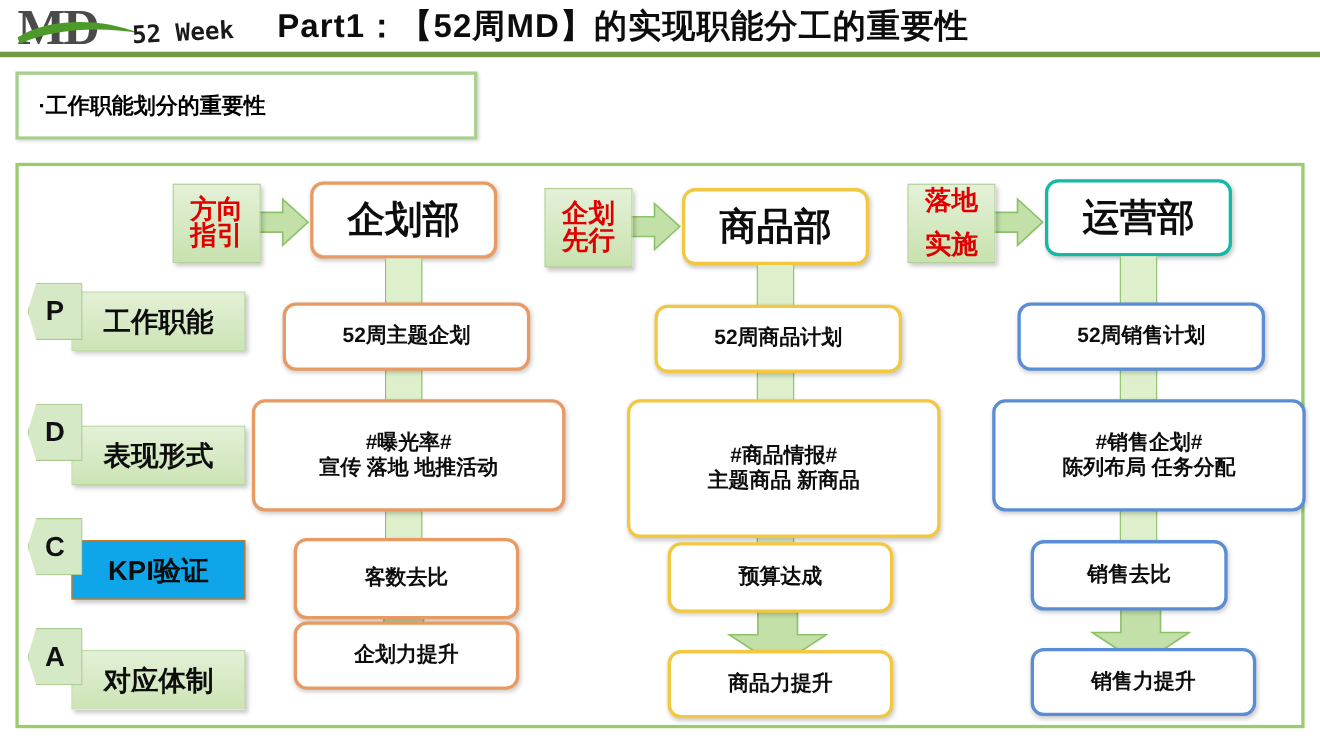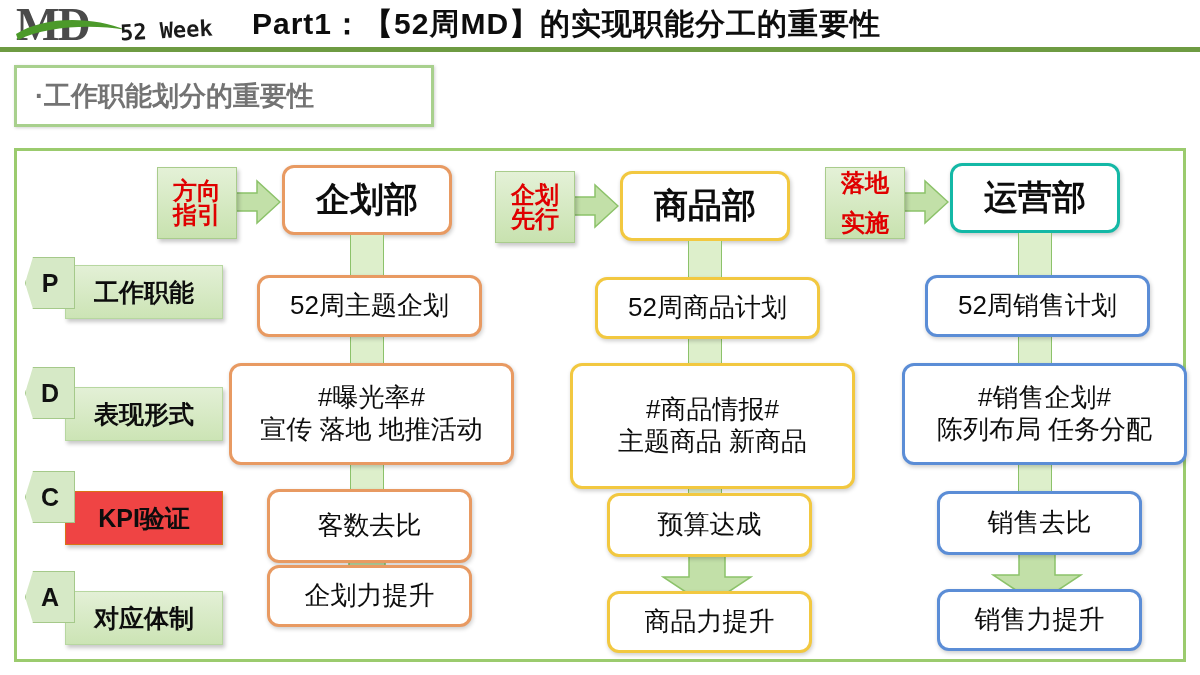--- a/index.html
+++ b/index.html
@@ -36,21 +36,21 @@
   }
 
   
   .subtitle-box {
     position:absolute; left:14px; top:65px; width:420px; height:62px;
     border:3px solid #A8D08D; background:#ffffff;
     box-shadow: 0 0 0 1.5px #ffffff inset, 1px 1px 3px rgba(0,0,0,.18);
     display:flex; align-items:center;
   }
   .subtitle-text {
-    font-size:27px; font-weight:700; color:#737373;
+    font-size:20px; font-weight:700; color:#000000;
     padding-left:18px; white-space:nowrap;
   }
 
   
   .frame {
     position:absolute; left:14px; top:148px; width:1172px; height:514px;
     border:3px solid #9BCB6E; background:#ffffff;
     box-shadow: 0 0 0 1.5px #ffffff inset;
   }
 
@@ -71,21 +71,21 @@
   .pdca-label {
     position:absolute; width:158px; height:54px;
     display:flex; align-items:center; justify-content:center;
     font-size:25px; font-weight:700; color:#0d0d0d;
     border:1px solid #B7D7A0;
     background: linear-gradient(180deg,#E3F0D6 0%, #CCE4B5 100%);
     box-shadow:2px 3px 4px rgba(0,0,0,.22);
     z-index:2; white-space:nowrap;
   }
   .pdca-label.accent {
-    background:#ef4444; border:1px solid #D97315; color:#0d0d0d;
+    background:#0ea5e9; border:1px solid #D97315; color:#0d0d0d;
   }
 
   
   .col { position:absolute; top:0; }
 
   
   .src-chip {
     position:absolute; width:80px; height:72px;
     background: linear-gradient(180deg,#E4F1D7 0%, #C8E2AF 100%);
     border:1px solid #A9CC8C;
@@ -116,21 +116,21 @@
   .dept.c3 { border:3px solid #14b8a6; box-shadow: 0 0 0 1.5px #fff inset, 1px 2px 4px rgba(0,0,0,.22); }
 
   
   .cbox {
     position:absolute; background:#ffffff; border-radius:12px;
     display:flex; flex-direction:column; align-items:center; justify-content:center;
     box-shadow: 1px 2px 4px rgba(0,0,0,.20);
     text-align:center; z-index:2;
   }
   .cbox .l1, .cbox .l2 {
-    font-size:26px; font-weight:400; color:#0d0d0d; line-height:1.22;
+    font-size:19px; font-weight:700; color:#0d0d0d; line-height:1.22;
     white-space:nowrap;
   }
   .c1 .cbox, .cbox.c1 { border:3px solid #E89A62; }
   .cbox.c2 { border:3px solid #F2C840; }
   .cbox.c3 { border:3px solid #5B8DD6; }
 
   
   .vbar {
     position:absolute; width:34px;
     background:#DDEFCB; border-left:1.5px solid #8CC26A; border-right:1.5px solid #8CC26A;
@@ -281,21 +281,21 @@
         <div class="l1">52周销售计划</div>
       </div>
 
       <div class="vbar" style="left:1001px; top:182px; height:38px;"></div>
       <div class="cbox c3" style="left:885px; top:212px; width:285px; height:102px;">
         <div class="l1">#销售企划#</div>
         <div class="l2">陈列布局 任务分配</div>
       </div>
 
       <div class="vbar" style="left:1001px; top:310px; height:42px;"></div>
-      <div class="cbox c3" style="left:920px; top:340px; width:205px; height:64px;">
+      <div class="cbox c3" style="left:920px; top:340px; width:179px; height:64px;">
         <div class="l1">销售去比</div>
       </div>
 
       <div class="vdown" style="left:974px; top:398px;">
         <svg width="92" height="56" viewBox="0 0 92 56">
           <polygon points="28,0 64,0 64,26 90,26 46,55 2,26 28,26" fill="#C2E0A8" stroke="#8CC26A" stroke-width="1.5"></polygon>
         </svg>
       </div>
       <div class="cbox c3" style="left:920px; top:438px; width:205px; height:62px;">
         <div class="l1">销售力提升</div>

